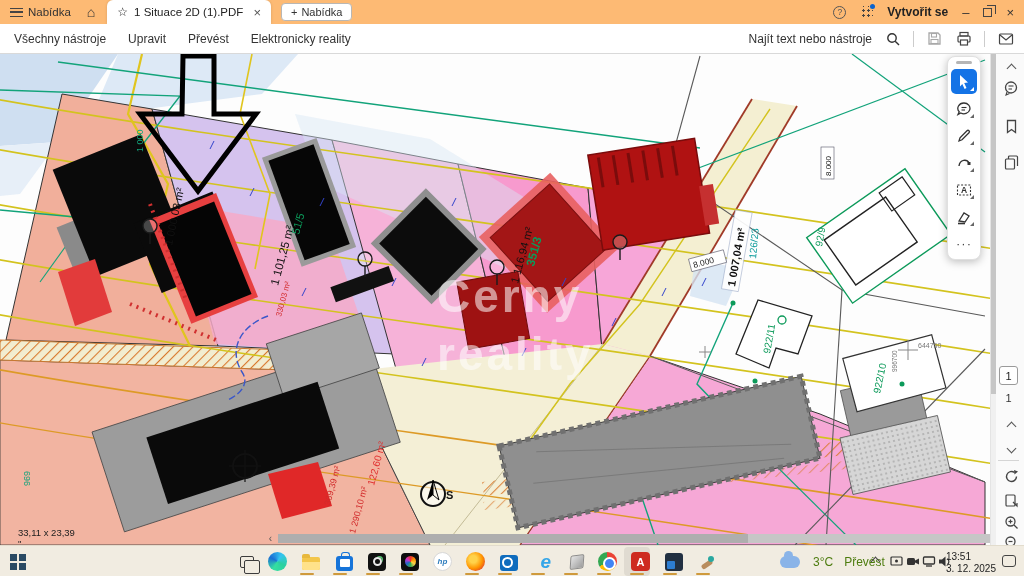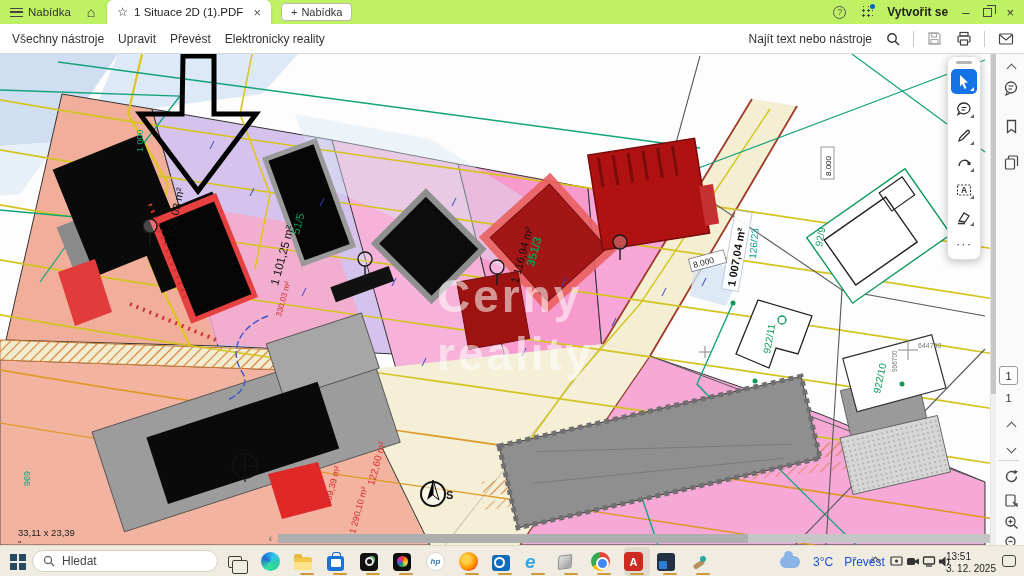--- a/index.html
+++ b/index.html
@@ -1,20 +1,20 @@
 <!DOCTYPE html>
 <html><head>
 <meta charset="utf-8">
 <style>
   * { margin:0; padding:0; box-sizing:border-box; }
   html,body { width:1024px; height:576px; overflow:hidden; font-family:"Liberation Sans",sans-serif; background:#fff; }
   .app { position:relative; width:1024px; height:576px; }
 
   
-  .titlebar { position:absolute; top:0; left:0; width:1024px; height:24px; background:#bef264; display:flex; align-items:center; font-size:11.5px; color:#333; }
+  .titlebar { position:absolute; top:0; left:0; width:1024px; height:24px; background:#fdba74; display:flex; align-items:center; font-size:11.5px; color:#333; }
   .tb-left { display:flex; align-items:center; height:100%; }
   .hamburger { width:13px; height:9px; border-top:1.6px solid #444; border-bottom:1.6px solid #444; position:relative; margin:0 5px 0 10px; }
   .hamburger::after { content:""; position:absolute; left:0; top:2.6px; width:13px; height:1.6px; background:#444; }
   .menu-label { margin-right:12px; }
   .home-glyph { font-size:14px; margin:0 12px 0 4px; color:#333; }
   .tab { display:flex; align-items:center; height:100%; padding:0 10px; color:#444; white-space:nowrap; }
   .tab.active { background:#fff; border-radius:6px 6px 0 0; color:#222; box-shadow:0 0 3px rgba(0,0,0,.15); }
   .tab .star { margin-right:6px; font-size:12px; }
   .tab .x { margin-left:10px; font-size:13px; color:#555; }
   .create-btn { display:flex; align-items:center; gap:4px; margin-left:10px; background:#fff; border:1px solid #b9b7b4; border-radius:4px; padding:2px 9px; font-size:11px; color:#333; }
@@ -22,21 +22,21 @@
   .help-circle { width:13px; height:13px; border:1.3px solid #555; border-radius:50%; font-size:8.5px; display:flex; align-items:center; justify-content:center; color:#555; }
   .grid9 { width:13px; height:13px; background-image:radial-gradient(#444 1.1px, transparent 1.2px); background-size:5px 5px; background-position:1px 2px; position:relative; }
   .grid9::after { content:""; position:absolute; top:-2px; right:-2px; width:5px; height:5px; border-radius:50%; background:#0b63ce; }
   .signin { font-weight:bold; font-size:12px; color:#222; }
   .winbtn { font-size:13px; color:#333; }
   .restore { width:9px; height:9px; border:1.2px solid #444; position:relative; }
   .restore::before { content:""; position:absolute; top:-4px; left:2.5px; width:8px; height:8px; border:1.2px solid #444; border-bottom:none; border-left:none; }
 
   
   .toolbar { position:absolute; top:24px; left:0; width:1024px; height:30px; background:#fff; border-bottom:1px solid #d9d9d9; display:flex; align-items:center; font-size:12px; color:#333; }
-  .tool-items { display:flex; gap:14px; padding-left:12px; }
+  .tool-items { display:flex; gap:22px; padding-left:2px;margin-left:12px; }
   .tool-right { margin-left:auto; display:flex; align-items:center; gap:12px; padding-right:10px; }
   .vdiv { width:1px; height:16px; background:#ccc; }
   .icon16 { width:17px; height:17px; display:flex; align-items:center; justify-content:center; }
 
   
   .main { position:absolute; top:54px; left:0; width:1024px; height:491px; }
   .canvas { position:absolute; top:0; left:0; width:990px; height:491px; background:#fff; overflow:hidden; }
 
   
   .palette { position:absolute; top:2px; left:947px; width:34px; background:#fff; border:1px solid #e0e0e0; border-radius:8px; box-shadow:0 2px 8px rgba(0,0,0,.25); padding:4px 3px 3px 3px; display:flex; flex-direction:column; align-items:center; gap:2px; }
@@ -65,21 +65,21 @@
   .pagebox { position:absolute; left:8px; top:312px; width:19px; height:19px; border:1px solid #9a9a9a; border-radius:3px; font-size:11px; display:flex; align-items:center; justify-content:center; color:#222; background:#fff; }
   .pagetotal { position:absolute; left:8px; top:338px; width:19px; text-align:center; font-size:11px; color:#333; }
   .rail-div { position:absolute; left:7px; top:406px; width:21px; height:1px; background:#d5d5d5; }
 
   
   .taskbar { position:absolute; top:545px; left:0; width:1024px; height:31px; background:#f1ece1; border-top:1px solid #e2dccd; }
   .winlogo { position:absolute; left:10px; top:8px; display:grid; grid-template-columns:7px 7px; grid-template-rows:7px 7px; gap:1.5px; }
   .winlogo span { background:#2a4a63; }
   .tsearch { position:absolute; left:32px; top:4px; width:186px; height:22px; background:#fff; border:1px solid #d8d2c4; border-radius:11px; display:flex; align-items:center; gap:7px; padding-left:10px; font-size:12px; color:#444; }
   .apps { position:absolute; left:228px; top:1px; height:29px; display:flex; gap:7px; }
-  .appwrap { position:relative; width:26px; height:29px; display:flex; align-items:center; justify-content:flex-start; }
+  .appwrap { position:relative; width:26px; height:29px; display:flex; align-items:center; justify-content:flex-end; }
   .appwrap.active { background:rgba(0,0,0,.07); border-radius:4px; }
   .appwrap .und { position:absolute; bottom:1px; left:6px; width:14px; height:2.5px; border-radius:2px; background:#cf9a3c; }
   .taskview { width:14px; height:12px; border:1.5px solid #3c3c3c; border-radius:2px; position:relative; }
   .taskview::after { content:""; position:absolute; left:3px; top:3px; width:14px; height:12px; border:1.5px solid #3c3c3c; border-radius:2px; background:#f1ece1; }
   .edge-ic { width:19px; height:19px; border-radius:50%; background:conic-gradient(from 210deg,#35e0a0,#1b6fd4,#35c4f0,#2bd0a0,#35e0a0); }
   .folder-ic { width:18px; height:13px; background:#f3c64a; border-radius:2px; position:relative; margin-top:3px; }
   .folder-ic::before { content:""; position:absolute; top:-3px; left:0; width:8px; height:4px; background:#e8b83c; border-radius:2px 2px 0 0; }
   .folder-ic::after { content:""; position:absolute; left:0; bottom:0; width:18px; height:8px; background:#ffe28a; border-radius:0 0 2px 2px; }
   .store-ic { width:17px; height:15px; background:#1674d9; border-radius:3px; position:relative; margin-top:3px; }
   .store-ic::before { content:""; position:absolute; top:-4px; left:5px; width:7px; height:5px; border:1.5px solid #1674d9; border-bottom:none; border-radius:3px 3px 0 0; }
@@ -96,21 +96,21 @@
   .cube-ic { width:14px; height:14px; background:linear-gradient(135deg,#e4e4e4,#9c9c9c); transform:rotate(-8deg) skewX(-12deg); border:1px solid #8a8a8a; border-radius:2px; }
   .chrome-ic { width:19px; height:19px; border-radius:50%; background:conic-gradient(#ea4335 0 33%,#fbbc05 0 66%,#34a853 0 100%); position:relative; }
   .chrome-ic::after { content:""; position:absolute; left:5px; top:5px; width:9px; height:9px; border-radius:50%; background:#4285f4; border:2px solid #fff; }
   .pdf-ic { width:19px; height:19px; background:#ce2b20; border-radius:4px; color:#fff; font-weight:bold; font-size:11px; display:flex; align-items:center; justify-content:center; }
   .word-ic { width:18px; height:18px; background:#223042; border-radius:3px; position:relative; }
   .word-ic::after { content:""; position:absolute; left:2px; bottom:2px; width:8px; height:8px; background:#2d7dd2; border-radius:1px; }
   .paint-ic { width:18px; height:18px; position:relative; }
   .paint-ic::before { content:""; position:absolute; left:3px; top:9px; width:12px; height:5px; background:#b98d5e; transform:rotate(-35deg); border-radius:2px; }
   .paint-ic::after { content:""; position:absolute; left:10px; top:3px; width:6px; height:6px; background:#2aa8a0; border-radius:50%; }
   .tray { position:absolute; top:0; height:31px; display:flex; align-items:center; }
-  .weather { left:780px; gap:6px; font-size:12px; color:#1d4ed8; }
+  .weather { left:780px; gap:6px; font-size:12px; color:#4d7c0f; }
   .cloud { width:20px; height:12px; background:#8ab4e8; border-radius:8px; position:relative; }
   .cloud::before { content:""; position:absolute; left:4px; top:-5px; width:9px; height:9px; background:#8ab4e8; border-radius:50%; }
   .chevup-sm { width:7px; height:7px; border-right:1.6px solid #444; border-bottom:1.6px solid #444; transform:rotate(-135deg); }
   .clock { position:absolute; right:28px; top:5px; text-align:left; font-size:10px; line-height:1.15; color:#222; }
   .notif { position:absolute; right:8px; top:9px; width:14px; height:12px; border:1.4px solid #444; border-radius:3px; }
 
   svg text { font-family:"Liberation Sans",sans-serif; }
 </style>
 </head>
 <body>
@@ -556,27 +556,20 @@
     </div>
   </div>
 
   <div class="taskbar">
     <div class="winlogo">
         <span></span>
         <span></span>
         <span></span>
         <span></span>
       </div>
-    <div class="tsearch">
-      <svg width="12" height="12" viewBox="0 0 12 12">
-          <circle cx="5" cy="5" r="3.6" fill="none" stroke="#666" stroke-width="1.3"></circle>
-          <line x1="7.8" y1="7.8" x2="11" y2="11" stroke="#666" stroke-width="1.3"></line>
-        </svg>
-      <span>Hledat</span>
-    </div>
     <div class="apps">
       <div class="appwrap">
           <span class="taskview"></span>
         </div>
       <div class="appwrap">
           <span class="edge-ic"></span>
         </div>
       <div class="appwrap">
           <span class="folder-ic"></span>
           <span class="und"></span>

